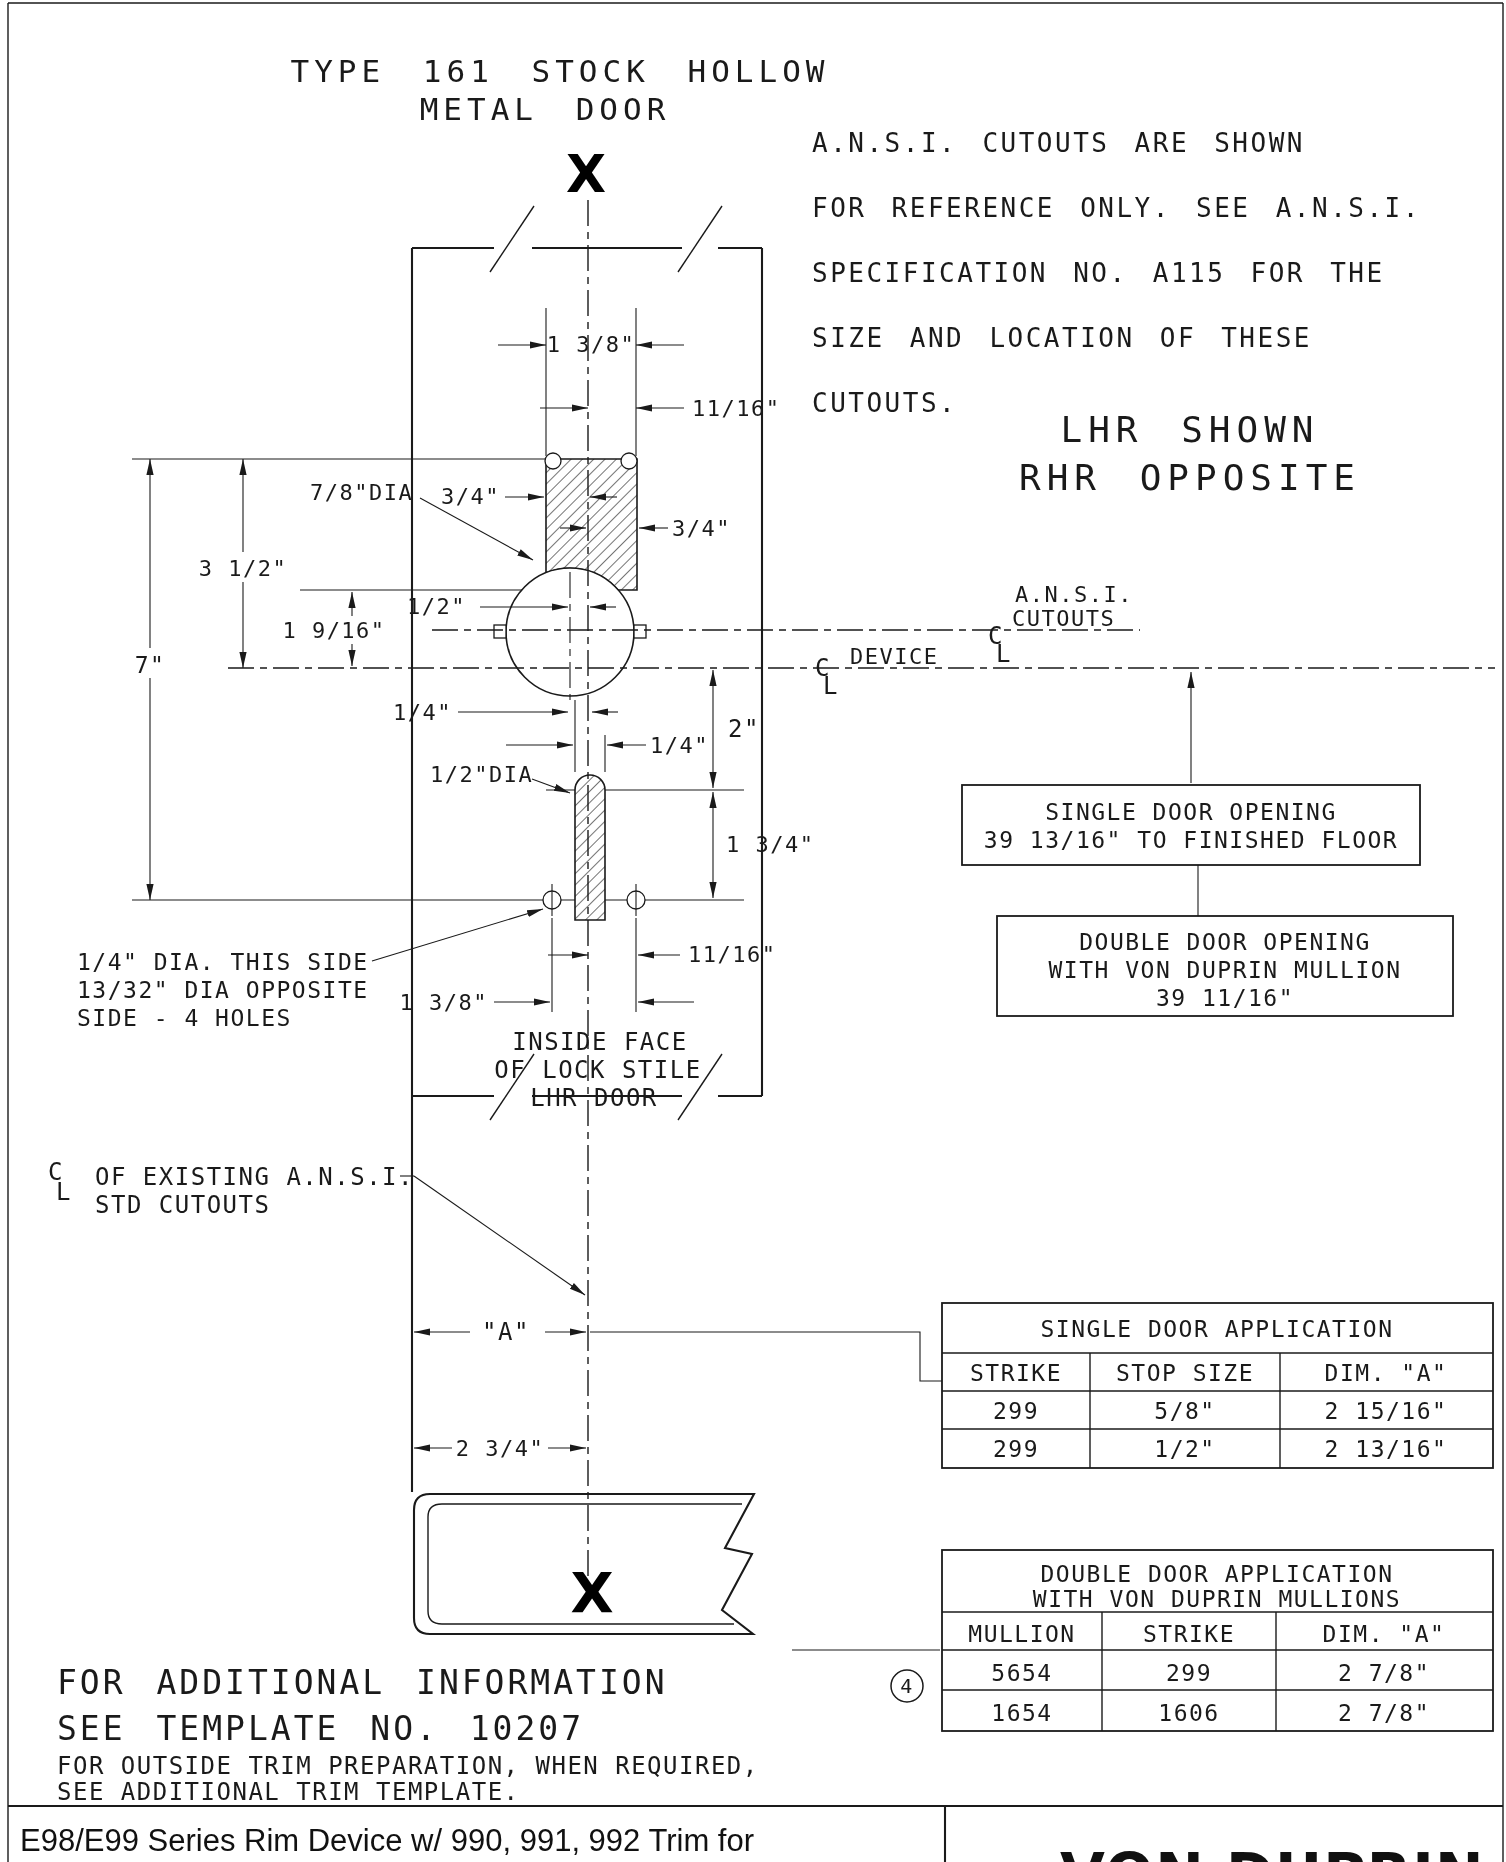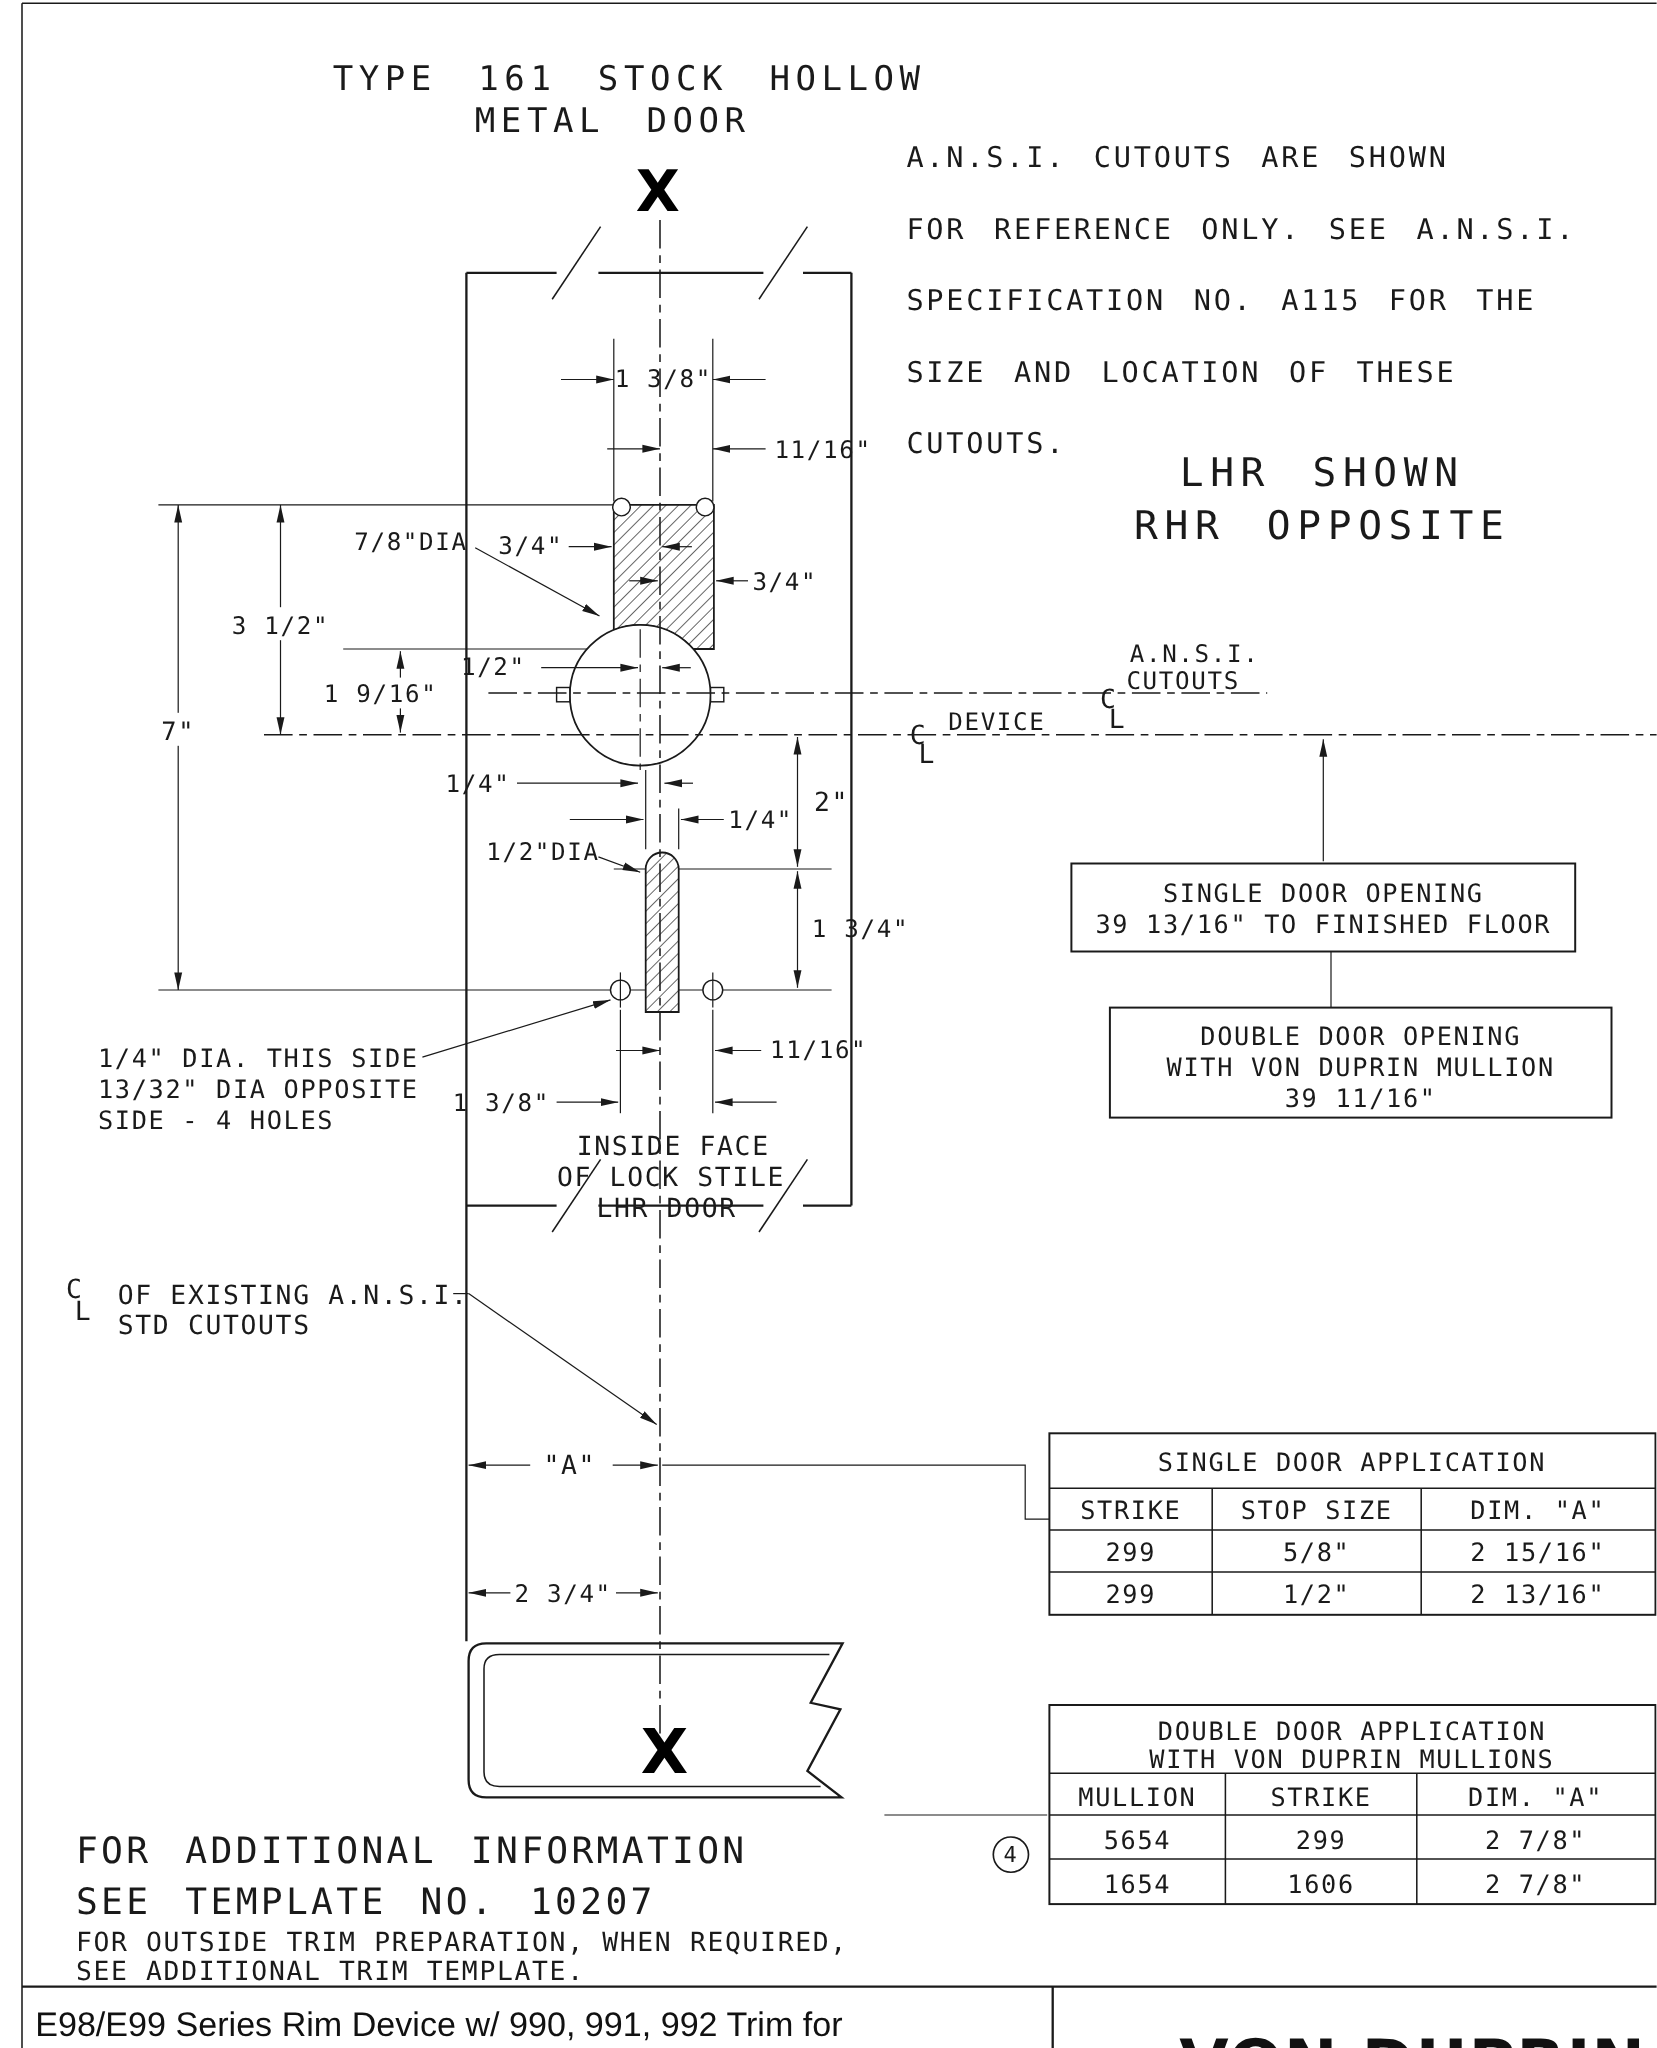--- a/index.html
+++ b/index.html
@@ -1,16 +1,16 @@
 <!DOCTYPE html>
 <html><head>
 <meta charset="utf-8">
 <style>
   html,body{margin:0;padding:0;background:#fff;}
-  .wrap{width:1424px;height:1862px;position:relative;background:#fff;margin-left:12px;}
+  .wrap{width:1424px;height:1862px;position:relative;background:#fff;}
   svg{display:block;}
   .ln{stroke:#1a1a1a;stroke-width:1.4;fill:none;}
   .thk{stroke-width:2.1;}
   .thin{stroke-width:1.1;}
   .cl{stroke-dasharray:26 6 7 6;}
   .t{font-family:"DejaVu Sans Mono","Liberation Mono",monospace;fill:#1a1a1a;letter-spacing:1.5px;}
   .s20{font-size:20px;}
   .s22{font-size:22px;}
   .s23{font-size:23px;}
   .s24{font-size:24px;}

